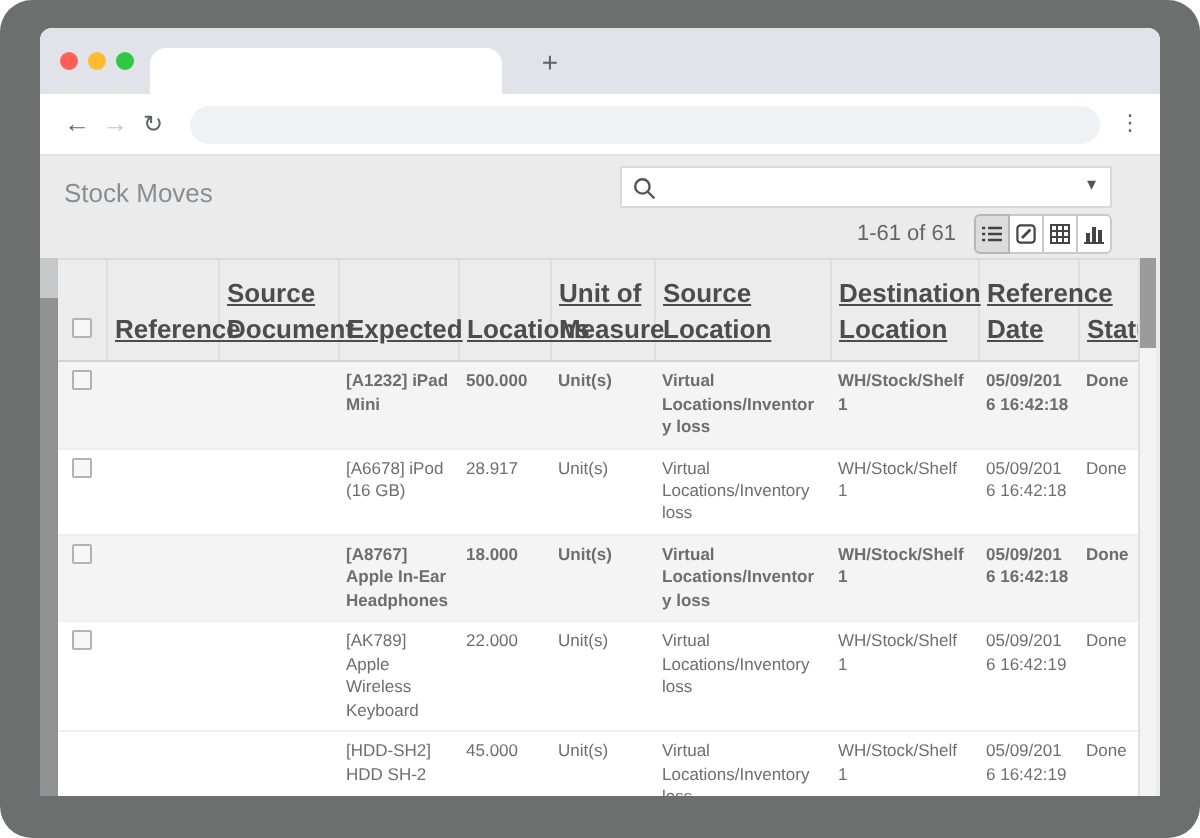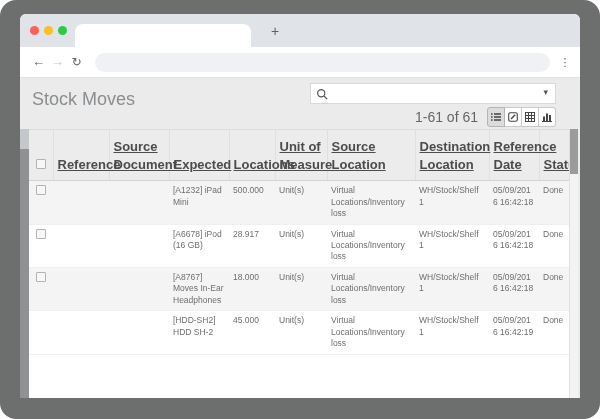--- a/index.html
+++ b/index.html
@@ -17,45 +17,45 @@
   
   .toolbar{height:30px;background:#fff;display:flex;align-items:center;padding:0 9px;}
   .navicon{font-size:13px;color:#5f6368;width:19px;text-align:center;flex:0 0 auto;line-height:30px;}
   .navicon.disabled{color:#c3c7cb;}
   .refresh{font-size:12px;}
   .urlbar{flex:1;height:19px;background:#eff1f4;border-radius:10px;margin:0 9px;}
   .kebab{font-size:11px;width:12px;letter-spacing:0;}
 
   
   .app{position:absolute;top:63px;left:0;right:0;bottom:0;background:#ebebeb;border-top:1px solid #e3e3e3;}
-  .page-title{position:absolute;left:12px;top:11px;font-size:18px;color:#8b8e90;}
+  .page-title{position:absolute;left:12px;top:11px;font-size:13px;color:#8b8e90;}
   .searchbox{position:absolute;left:290px;top:5px;width:246px;height:21px;background:#fff;border:1px solid #d9d9d9;box-sizing:border-box;}
   .searchbox .mag{position:absolute;left:5px;top:4px;}
   .searchbox .caret{position:absolute;right:7px;top:3px;font-size:9px;color:#555;}
   .pagerline{position:absolute;top:29px;right:24px;display:flex;align-items:center;gap:9px;}
-  .pager{font-size:14px;color:#666;}
+  .pager{font-size:11px;color:#666;}
   .btngroup{display:flex;}
   .btngroup button{width:18px;height:20px;border:1px solid #c9c9c9;background:#fff;margin-left:-1px;padding:0;display:flex;align-items:center;justify-content:center;cursor:pointer;}
   .btngroup button:first-child{border-radius:3px 0 0 3px;margin-left:0;}
   .btngroup button:last-child{border-radius:0 3px 3px 0;}
   .btngroup button.active{background:#dcdcdc;border-color:#b5b5b5;position:relative;z-index:1;}
 
   
   .leftstrip{position:absolute;left:0;top:51px;bottom:0;width:9px;background:#8f9192;}
   .leftthumb{width:100%;height:20px;background:#c5c8ca;}
   .vscroll{position:absolute;right:2px;top:51px;bottom:0;width:9px;background:#f3f3f3;border-left:1px solid #e0e0e0;box-sizing:border-box;}
   .vthumb{width:100%;height:45px;background:#9b9b9b;}
 
   
   .tablewrap{position:absolute;left:9px;right:11px;top:51px;bottom:0;background:#fff;overflow:hidden;border-top:1px solid #dcdcdc;}
   table{width:100%;border-collapse:collapse;table-layout:fixed;font-size:8.5px;color:#6e6e6e;}
   th{font-size:13px;font-weight:bold;color:#4c4c4c;text-align:left;vertical-align:bottom;padding:8px 4px 7px;background:#ececec;border-bottom:1px solid #d2d2d2;border-right:1px solid #e0e0e0;line-height:1.35;text-decoration:underline;}
   th:last-child{border-right:none;text-align:right;}
   td{padding:4px;vertical-align:top;line-height:1.35;word-wrap:break-word;border-bottom:1px solid #f0f0f0;}
-  tr.odd td{background:#f4f4f4;}
+  tr.odd td{background:#f4f4f4;font-weight:bold;}
   td.num,th.num{}
   .cbcell{text-align:center;}
   .cb{display:inline-block;width:8px;height:8px;border:1px solid #b3b3b3;background:#f7f7f7;border-radius:1px;}
 </style>
 </head>
 <body>
 
 <div class="frame">
   <div class="window">
 
@@ -187,26 +187,38 @@
     <td>Unit(s)</td>
     <td>Virtual Locations/Inventory loss</td>
     <td>WH/Stock/Shelf 1</td>
     <td>05/09/2016 16:42:18</td>
     <td>Done</td>
   </tr>
               <tr class="odd">
     <td class="cbcell"><span class="cb"></span></td>
     <td></td>
     <td></td>
-    <td>[A8767] Moves In-Ear Headphones</td>
+    <td>[A8767] Apple In-Ear Headphones</td>
     <td class="num">18.000</td>
     <td>Unit(s)</td>
     <td>Virtual Locations/Inventory loss</td>
     <td>WH/Stock/Shelf 1</td>
     <td>05/09/2016 16:42:18</td>
+    <td>Done</td>
+  </tr>
+              <tr>
+    <td class="cbcell"><span class="cb"></span></td>
+    <td></td>
+    <td></td>
+    <td>[AK789] Apple Wireless Keyboard</td>
+    <td class="num">22.000</td>
+    <td>Unit(s)</td>
+    <td>Virtual Locations/Inventory loss</td>
+    <td>WH/Stock/Shelf 1</td>
+    <td>05/09/2016 16:42:19</td>
     <td>Done</td>
   </tr>
               <tr>
     <td class="cbcell"></td>
     <td></td>
     <td></td>
     <td>[HDD-SH2] HDD SH-2</td>
     <td class="num">45.000</td>
     <td>Unit(s)</td>
     <td>Virtual Locations/Inventory loss</td>

